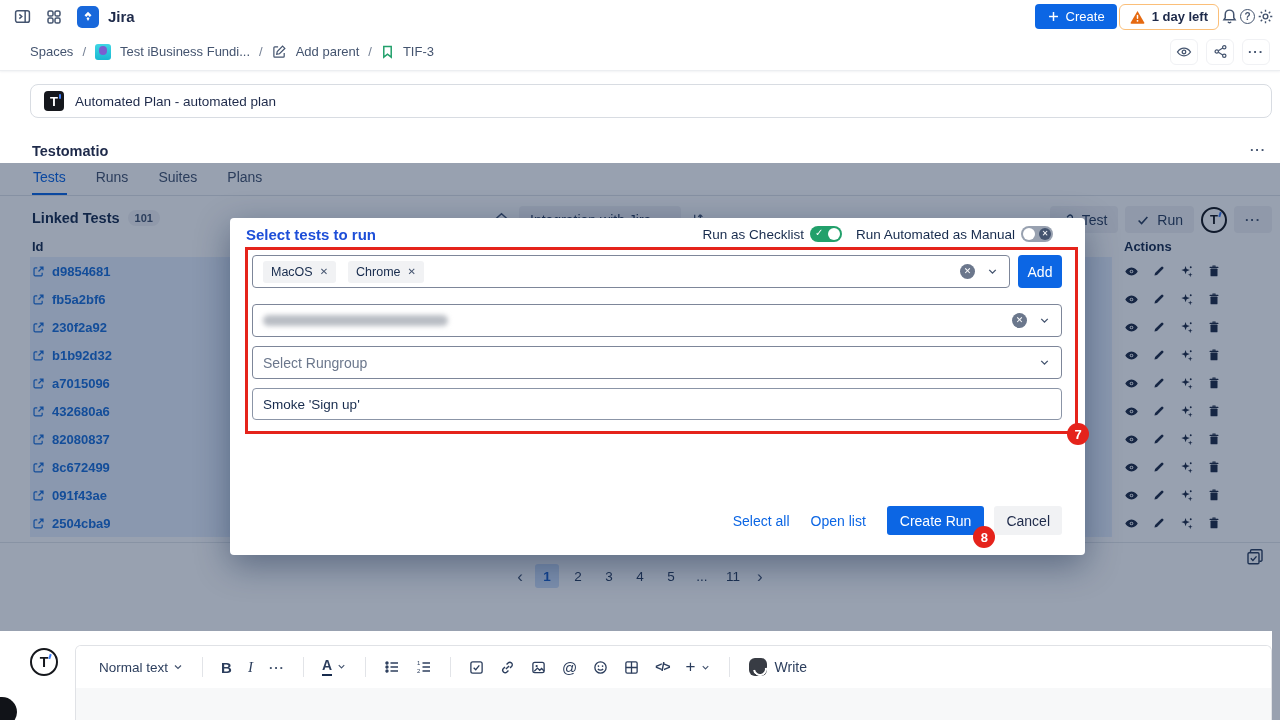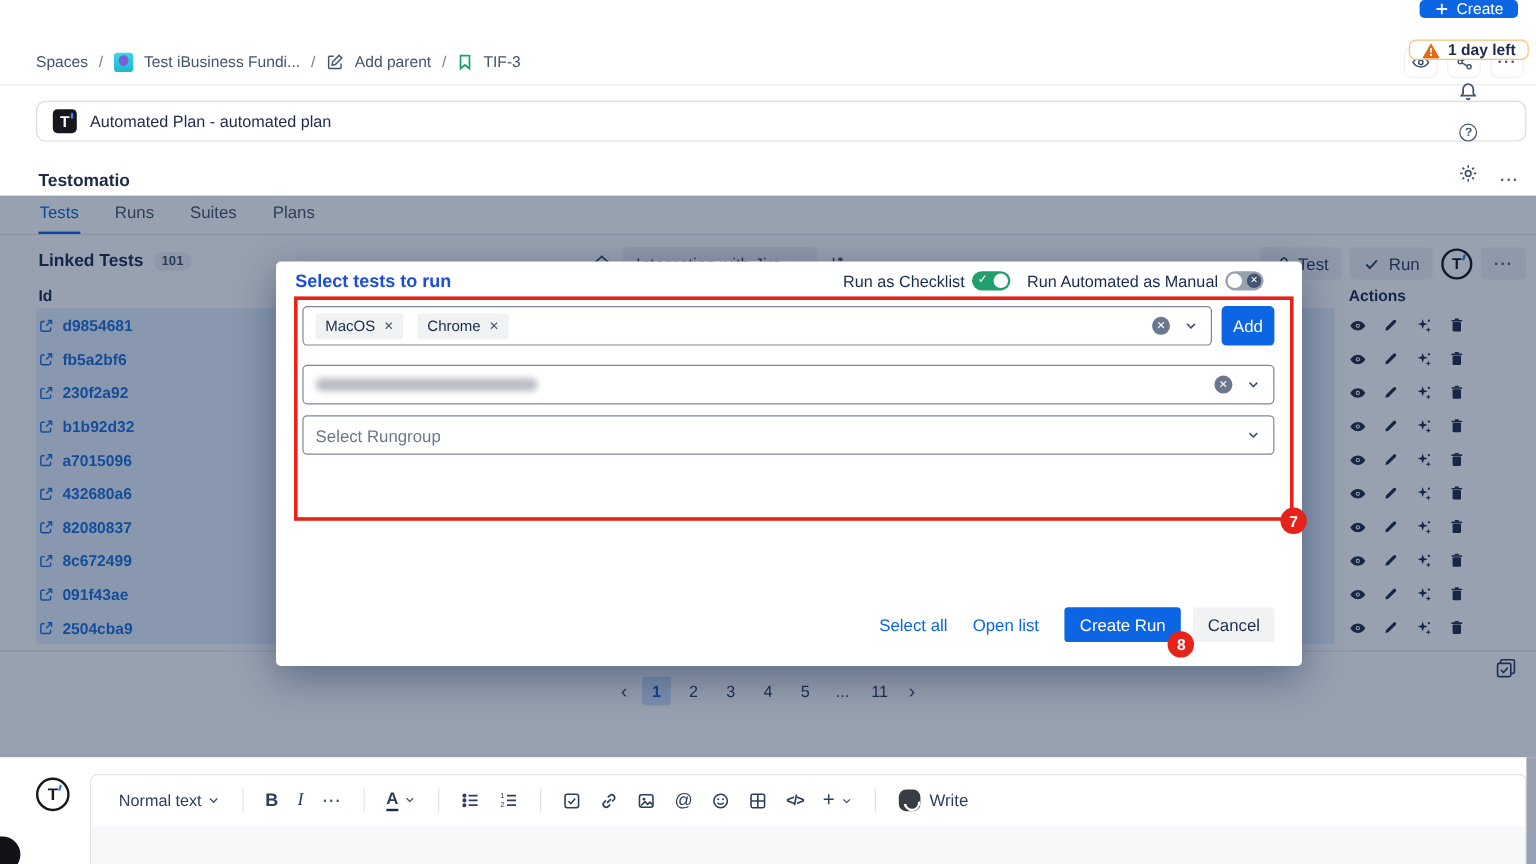--- a/index.html
+++ b/index.html
@@ -10,21 +10,21 @@
 
   
   .topbar { position:absolute; left:0; top:0; width:1280px; height:33px; background:#fff; z-index:20; }
   .tb-left { position:absolute; left:14px; top:0; height:33px; display:flex; align-items:center; gap:15px; }
   .jira-logo { width:22px; height:22px; border-radius:5px; background:#1868db; display:flex; align-items:center; justify-content:center; }
   .app-name { font-weight:bold; font-size:15px; color:#1e2a4a; margin-left:-6px; }
   .search-box { position:absolute; left:312px; top:4px; width:626px; height:25px; border:1px solid #8590a2;
     border-radius:5px; display:flex; align-items:center; padding:0 8px; gap:7px; background:#fff; }
   .search-box input { border:none; outline:none; font-size:13px; color:#626f86; width:100%; background:transparent;
     font-family:"Liberation Sans", sans-serif; }
-  .tb-right { position:absolute; right:6px; top:0; height:33px; display:flex; align-items:center; gap:18px;flex-direction:column; }
+  .tb-right { position:absolute; right:6px; top:0; height:33px; display:flex; align-items:center; gap:2px; }
   .create-btn { height:25px; background:#0c66e4; color:#fff; border:none; border-radius:4px; font-size:13px;
     padding:0 12px; display:flex; align-items:center; gap:6px; font-family:"Liberation Sans", sans-serif; font-weight:500; }
   .trial-chip { height:26px; border:1px solid #fbbf79; border-radius:6px; background:#fff; display:flex;
     align-items:center; gap:7px; padding:0 10px; font-size:13px; font-weight:600; color:#1e2a4a; }
   .icon-btn { background:none; border:none; color:#44546f; display:flex; align-items:center; }
   .help-circle { width:15px; height:15px; border:1.4px solid #44546f; border-radius:50%; font-size:10px; font-weight:bold;
     color:#44546f; display:flex; align-items:center; justify-content:center; }
 
   
   .crumb-row { position:absolute; left:0; top:33px; width:1280px; height:38px; background:#fff;
@@ -156,20 +156,44 @@
   .write-ic:after { content:""; position:absolute; left:4px; top:4px; width:10px; height:10px;
     border-radius:50%; border:2px solid #fff; border-top-color:transparent; border-left-color:transparent; transform:rotate(35deg); }
   .corner-dot { position:absolute; left:-13px; top:66px; width:30px; height:30px; border-radius:50%; background:#111318; }
 </style>
 </head>
 <body>
 
 <div class="page">
 
   <header class="topbar">
+    <div class="tb-left">
+      <button class="icon-btn">
+        <svg width="17" height="17" viewBox="0 0 16 16" fill="none" stroke="#44546f" stroke-width="1.4">
+            <rect x="1.5" y="2.5" width="13" height="11" rx="2"></rect>
+            <line x1="10.5" y1="2.5" x2="10.5" y2="13.5"></line>
+            <path d="M5 6l2.3 2L5 10"></path>
+          </svg>
+      </button>
+      <button class="icon-btn">
+        <svg width="16" height="16" viewBox="0 0 16 16" fill="none" stroke="#44546f" stroke-width="1.5">
+            <rect x="2" y="2" width="5" height="5" rx="1.6"></rect>
+            <rect x="9" y="2" width="5" height="5" rx="1.6"></rect>
+            <rect x="2" y="9" width="5" height="5" rx="1.6"></rect>
+            <rect x="9" y="9" width="5" height="5" rx="1.6"></rect>
+          </svg>
+      </button>
+      <span class="jira-logo">
+        <svg width="14" height="14" viewBox="0 0 24 24">
+            <path fill="#fff" d="M12 3l6 6-3 3-3-3-3 3-3-3z"></path>
+            <path fill="#fff" d="M9.5 14.5L12 12l2.5 2.5L12 19z"></path>
+          </svg>
+      </span>
+      <span class="app-name">Jira</span>
+    </div>
     <div class="tb-right">
       <button class="create-btn">
         <svg width="13" height="13" viewBox="0 0 16 16" fill="none" stroke="#fff" stroke-width="1.8">
             <line x1="8" y1="2.5" x2="8" y2="13.5"></line>
             <line x1="2.5" y1="8" x2="13.5" y2="8"></line>
           </svg>
         <span>Create</span>
       </button>
       <button class="trial-chip">
         <span>
@@ -780,20 +804,23 @@
 
     <div class="field field3">
       <span class="placeholder-text">Select Rungroup</span>
       <div class="field-right">
         <svg width="13" height="13" viewBox="0 0 16 16" fill="none" stroke="#44546f" stroke-width="1.7">
             <path d="M4 6l4 4 4-4"></path>
           </svg>
       </div>
     </div>
 
+    <div class="field field4">
+      <span class="value-text">Smoke 'Sign up'</span>
+    </div>
 
     <div class="step-badge step7">7</div>
 
     <div class="modal-footer">
       <button class="link-btn">Select all</button>
       <button class="link-btn">Open list</button>
       <button class="create-run-btn">
         <span>Create Run</span>
         <span class="step-badge step8">8</span>
       </button>

